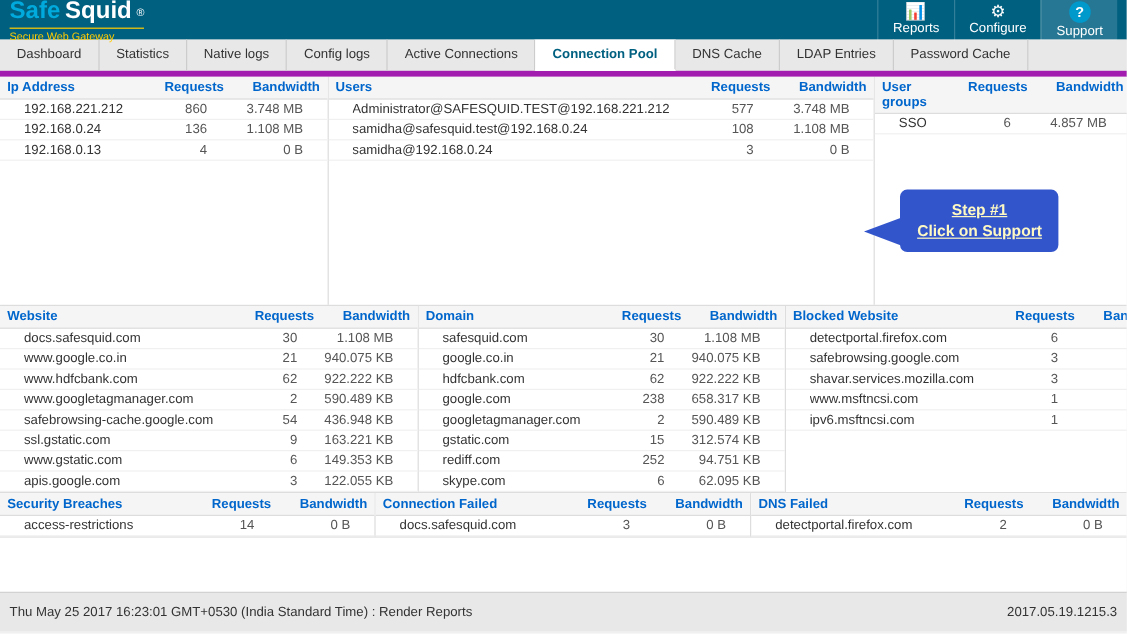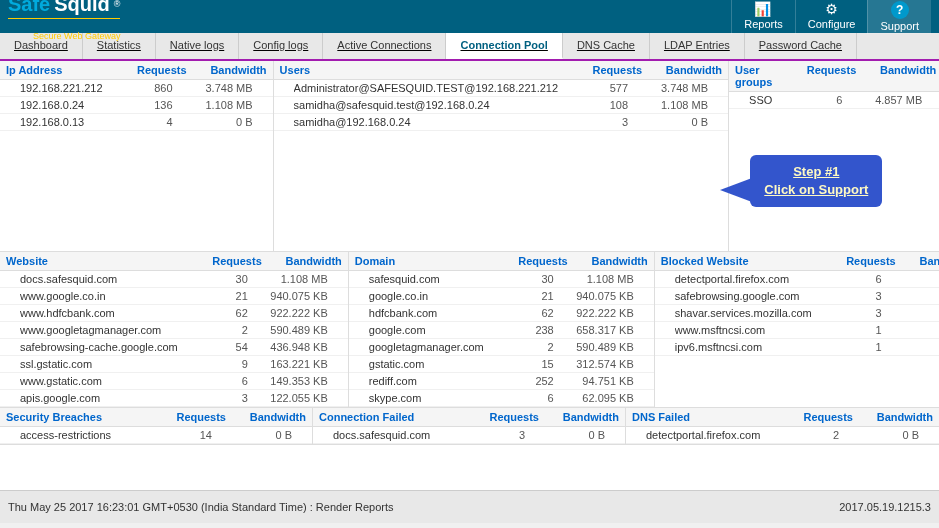--- a/index.html
+++ b/index.html
@@ -2,29 +2,29 @@
 <html><head>
   <meta charset="utf-8">
   <style>
     * { margin: 0; padding: 0; box-sizing: border-box; }
     body { font-family: Arial, sans-serif; font-size: 11px; background: #f0f0f0; width: 939px; height: 528px; overflow: hidden; }
 
     
     .header { background: #006080; height: 33px; display: flex; align-items: center; justify-content: space-between; padding: 0 8px; gap: 13px; }
     .logo-area { display: flex; align-items: center; gap: 4px; }
     .logo-registered { color: white; font-size: 9px; vertical-align: super; }
-    .logo-subtitle { color: #ffcc00; font-size: 9px; margin-top: 2px; border-top: 1px solid #ffcc00; padding-top: 12px; text-align: right; }
+    .logo-subtitle { color: #ffcc00; font-size: 9px; margin-top: 2px; border-top: 1px solid #ffcc00; padding-top: 1px; }
     .logo-block { display: flex; flex-direction: column; }
     .header-nav { display: flex; gap: 0; }
     .header-nav-item { display: flex; flex-direction: column; align-items: center; color: white; padding: 2px 12px; cursor: pointer; font-size: 11px; border-left: 1px solid rgba(255,255,255,0.2); }
     .header-nav-item .nav-icon { font-size: 14px; margin-bottom: 1px; }
     .header-nav-item.active { background: rgba(255,255,255,0.15); }
 
     
-    .tabs { background: #e8e8e8; display: flex; border-bottom: 2px solid #a21caf; text-decoration: underline; }
+    .tabs { background: #e8e8e8; display: flex; border-bottom: 5px solid #a21caf; }
     .tab { padding: 6px 14px; cursor: pointer; font-size: 11px; color: #333; border-right: 1px solid #ccc; white-space: nowrap; }
     .tab.active { background: white; border-bottom: 2px solid white; color: #006080; font-weight: bold; }
 
     
     .main { display: flex; background: white; height: calc(528px - 33px - 33px - 33px); overflow: hidden; position: relative; }
 
     .panel-header { display: flex; background: #f5f5f5; border-bottom: 1px solid #ddd; padding: 3px 6px; font-weight: bold; color: #333; font-size: 11px; justify-content: center; }
     .panel-header .col-label { flex: 1; color: #0066cc; }
     .panel-header .col-req { width: 70px; text-align: right; color: #0066cc; }
     .panel-header .col-bw { width: 80px; text-align: right; color: #0066cc; }

